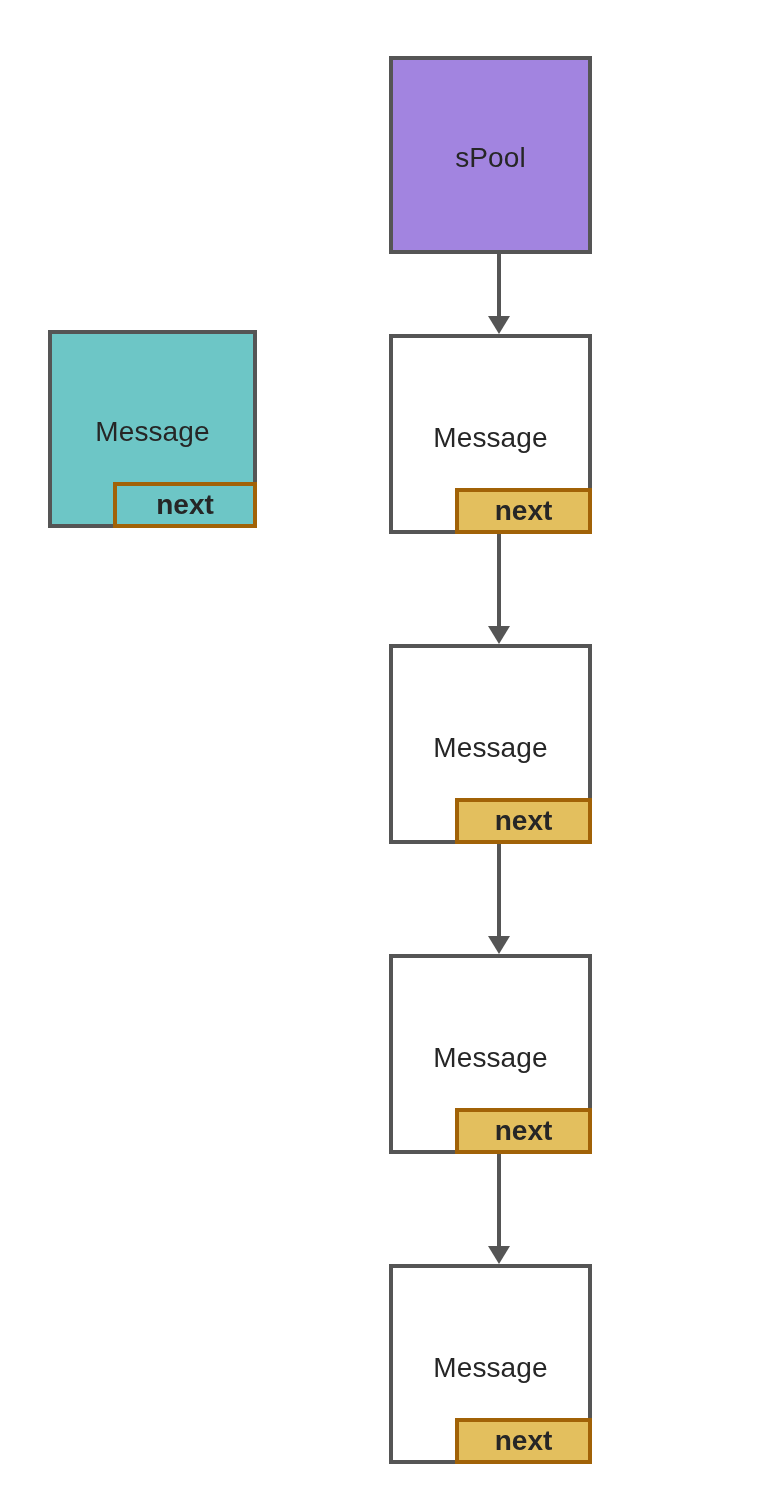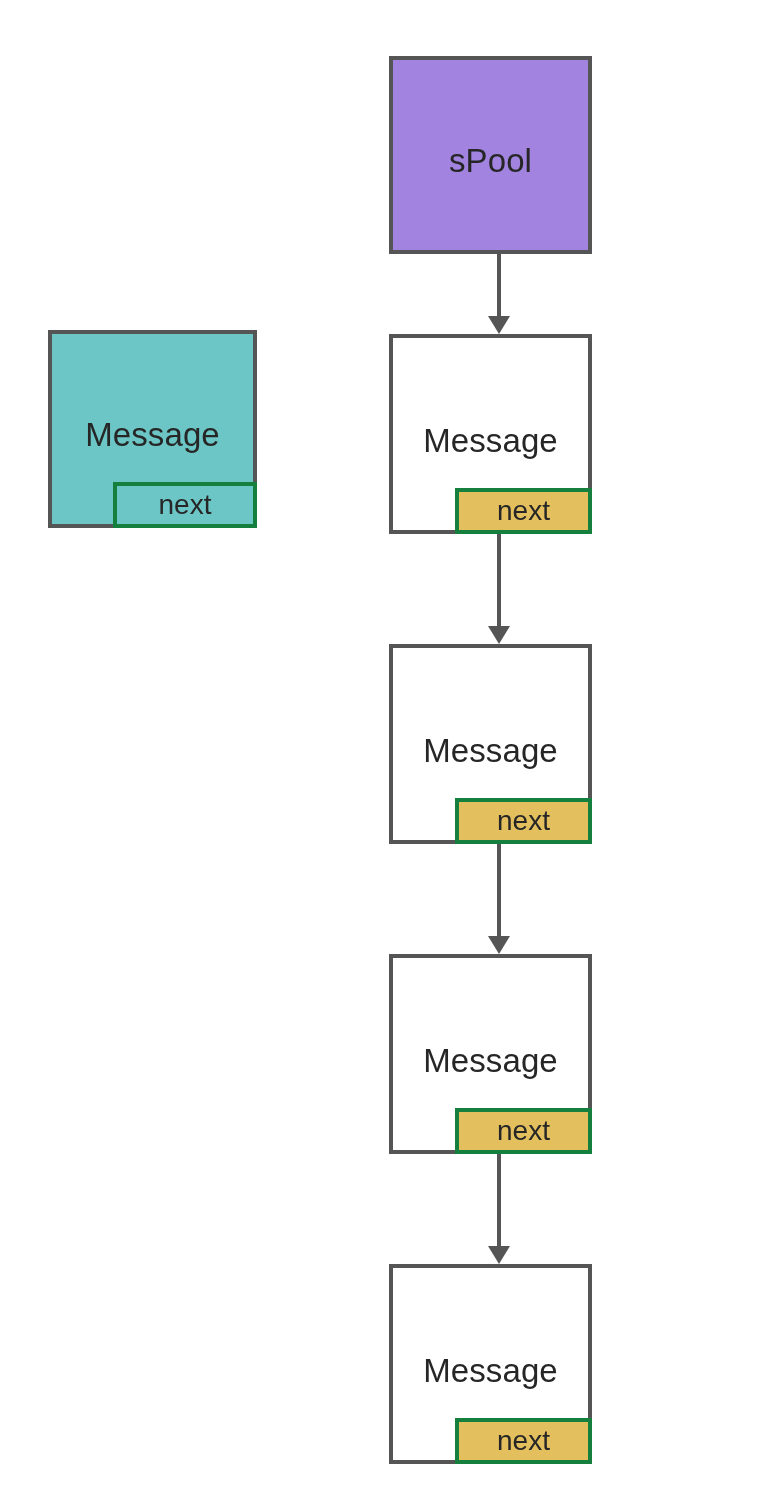--- a/index.html
+++ b/index.html
@@ -24,35 +24,36 @@
     position: absolute;
     box-sizing: border-box;
     border: 4px solid #555555;
     background: #ffffff;
   }
   .node-label {
     position: absolute;
     left: 0;
     right: 0;
     text-align: center;
-    font-size: 33px;
+    font-size: 28px;
     line-height: 1;
     color: #262626;
     white-space: nowrap;
     letter-spacing: 0.1px;
   }
 
   
   .next-field {
     position: absolute;
     box-sizing: border-box;
-    border: 4px solid #15803d;
+    border: 4px solid #a16207;
     display: flex;
     align-items: center;
     justify-content: center;
+    font-weight: bold;
   }
   .next-label {
     font-size: 28px;
     line-height: 1;
     color: #262626;
     white-space: nowrap;
   }
 
   
   .node.pool        { background: #A284E0; }

